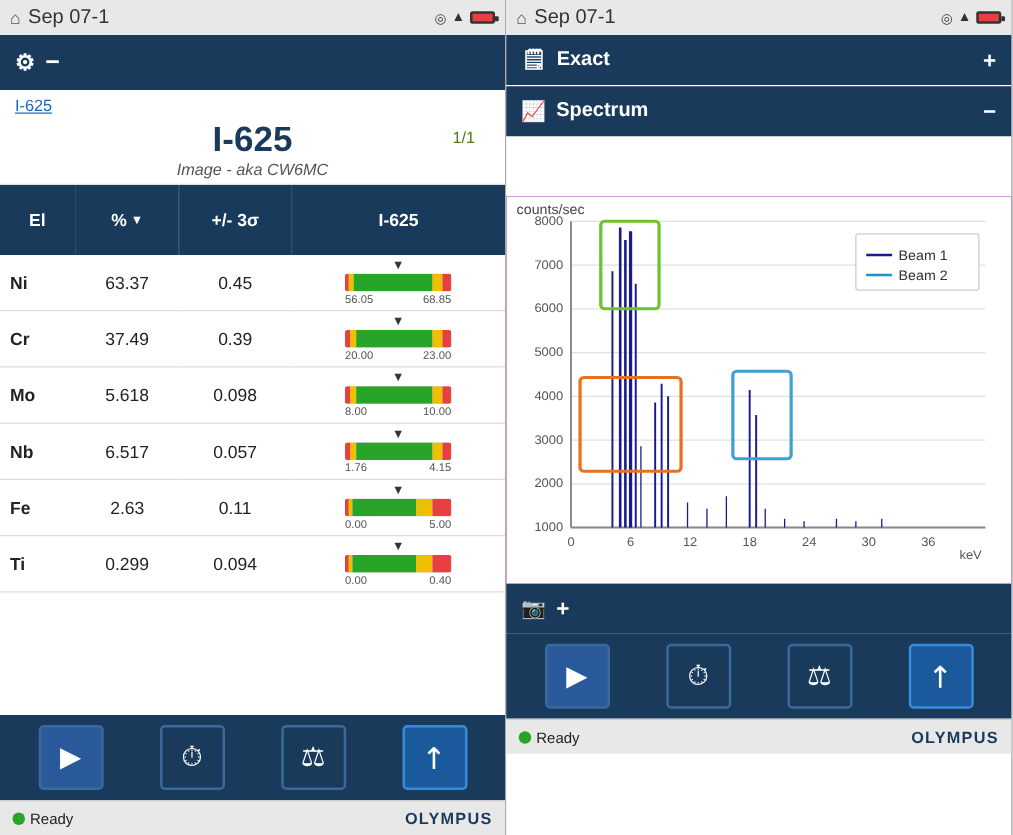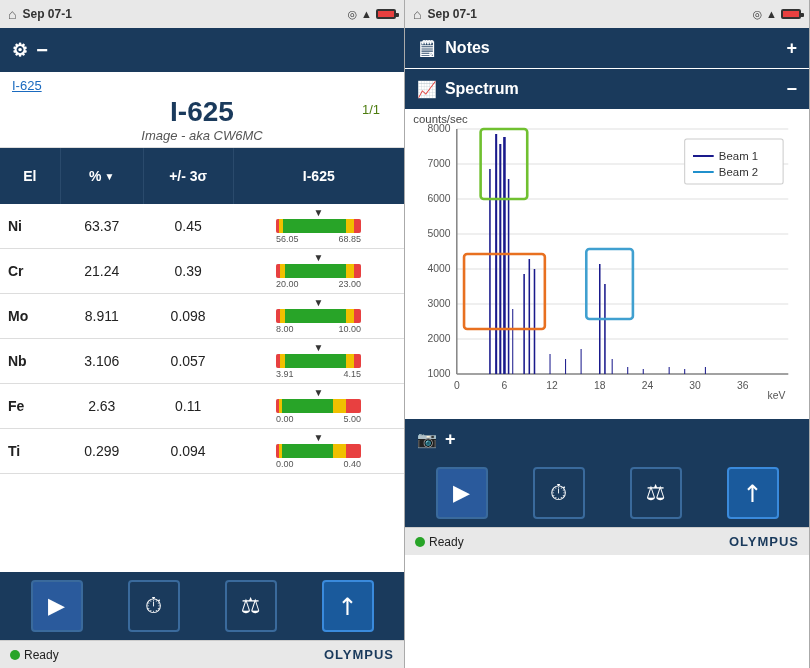--- a/index.html
+++ b/index.html
@@ -31,21 +31,21 @@
       background: #e8e8e8;
       display: flex;
       align-items: center;
       padding: 4px 8px;
       height: 28px;
       font-size: 12px;
       color: #333;
       gap: 6px;
     }
     .status-bar .home-icon { font-size: 14px; color: #555; }
-    .status-bar .date { flex: 1; font-size: 12px; font-weight: bold; }
+    .status-bar .date { flex: 1; font-size: 16px; font-weight: normal; }
     .status-icons { display: flex; align-items: center; gap: 4px; font-size: 11px; }
     .battery-icon {
       display: inline-block;
       width: 20px; height: 10px;
       border: 2px solid #333;
       border-radius: 2px;
       position: relative;
       background: #e84040;
     }
     .battery-icon::after {
@@ -214,20 +214,21 @@
     .section-header .section-icon { margin-right: 8px; }
     .section-header .section-title { flex: 1; }
     .section-header .toggle-btn { font-size: 18px; }
 
     
     .spectrum-section {
       flex: 1;
       background: #a21caf;
       position: relative;
       overflow: hidden;
+      margin-top: 48px;
     }
 
     
     .toolbar {
       background: #1a3a5c;
       height: 68px;
       display: flex;
       align-items: center;
       justify-content: space-around;
       padding: 0 8px;
@@ -370,76 +371,76 @@
                   </div>
                   <div class="bar-labels">
                     <span>56.05</span>
                     <span>68.85</span>
                   </div>
                 </div>
               </td>
             </tr>
             <tr>
               <td>Cr</td>
-              <td>21.24</td>
+              <td>37.49</td>
               <td>0.39</td>
               <td class="bar-cell">
                 <div class="bar-wrapper">
                   <div class="bar-arrow">▼</div>
                   <div class="bar-track">
                     <div class="bar-segment-red-left" style="width: 5%;"></div>
                     <div class="bar-segment-yellow" style="width: 5%;"></div>
                     <div class="bar-segment-green" style="width: 72%;"></div>
                     <div class="bar-segment-yellow" style="width: 10%;"></div>
                     <div class="bar-segment-red-right" style="width: 8%;"></div>
                   </div>
                   <div class="bar-labels">
                     <span>20.00</span>
                     <span>23.00</span>
                   </div>
                 </div>
               </td>
             </tr>
             <tr>
               <td>Mo</td>
-              <td>8.911</td>
+              <td>5.618</td>
               <td>0.098</td>
               <td class="bar-cell">
                 <div class="bar-wrapper">
                   <div class="bar-arrow">▼</div>
                   <div class="bar-track">
                     <div class="bar-segment-red-left" style="width: 5%;"></div>
                     <div class="bar-segment-yellow" style="width: 5%;"></div>
                     <div class="bar-segment-green" style="width: 72%;"></div>
                     <div class="bar-segment-yellow" style="width: 10%;"></div>
                     <div class="bar-segment-red-right" style="width: 8%;"></div>
                   </div>
                   <div class="bar-labels">
                     <span>8.00</span>
                     <span>10.00</span>
                   </div>
                 </div>
               </td>
             </tr>
             <tr>
               <td>Nb</td>
-              <td>3.106</td>
+              <td>6.517</td>
               <td>0.057</td>
               <td class="bar-cell">
                 <div class="bar-wrapper">
                   <div class="bar-arrow">▼</div>
                   <div class="bar-track">
                     <div class="bar-segment-red-left" style="width: 5%;"></div>
                     <div class="bar-segment-yellow" style="width: 5%;"></div>
                     <div class="bar-segment-green" style="width: 72%;"></div>
                     <div class="bar-segment-yellow" style="width: 10%;"></div>
                     <div class="bar-segment-red-right" style="width: 8%;"></div>
                   </div>
                   <div class="bar-labels">
-                    <span>3.91</span>
+                    <span>1.76</span>
                     <span>4.15</span>
                   </div>
                 </div>
               </td>
             </tr>
             <tr>
               <td>Fe</td>
               <td>2.63</td>
               <td>0.11</td>
               <td class="bar-cell">
@@ -515,21 +516,21 @@
       <span class="date">Sep 07-1</span>
       <div class="status-icons">
         <span>◎</span>
         <span>▲</span>
         <span class="battery-icon"></span>
       </div>
     </div>
 
     <div class="section-header">
       <span class="section-icon">🗒</span>
-      <span class="section-title">Notes</span>
+      <span class="section-title">Exact</span>
       <span class="toggle-btn">+</span>
     </div>
 
     <div class="section-header" style="margin-top:1px;">
       <span class="section-icon">📈</span>
       <span class="section-title">Spectrum</span>
       <span class="toggle-btn">−</span>
     </div>
 
     <div class="spectrum-section" style="height:310px; flex:none;">

